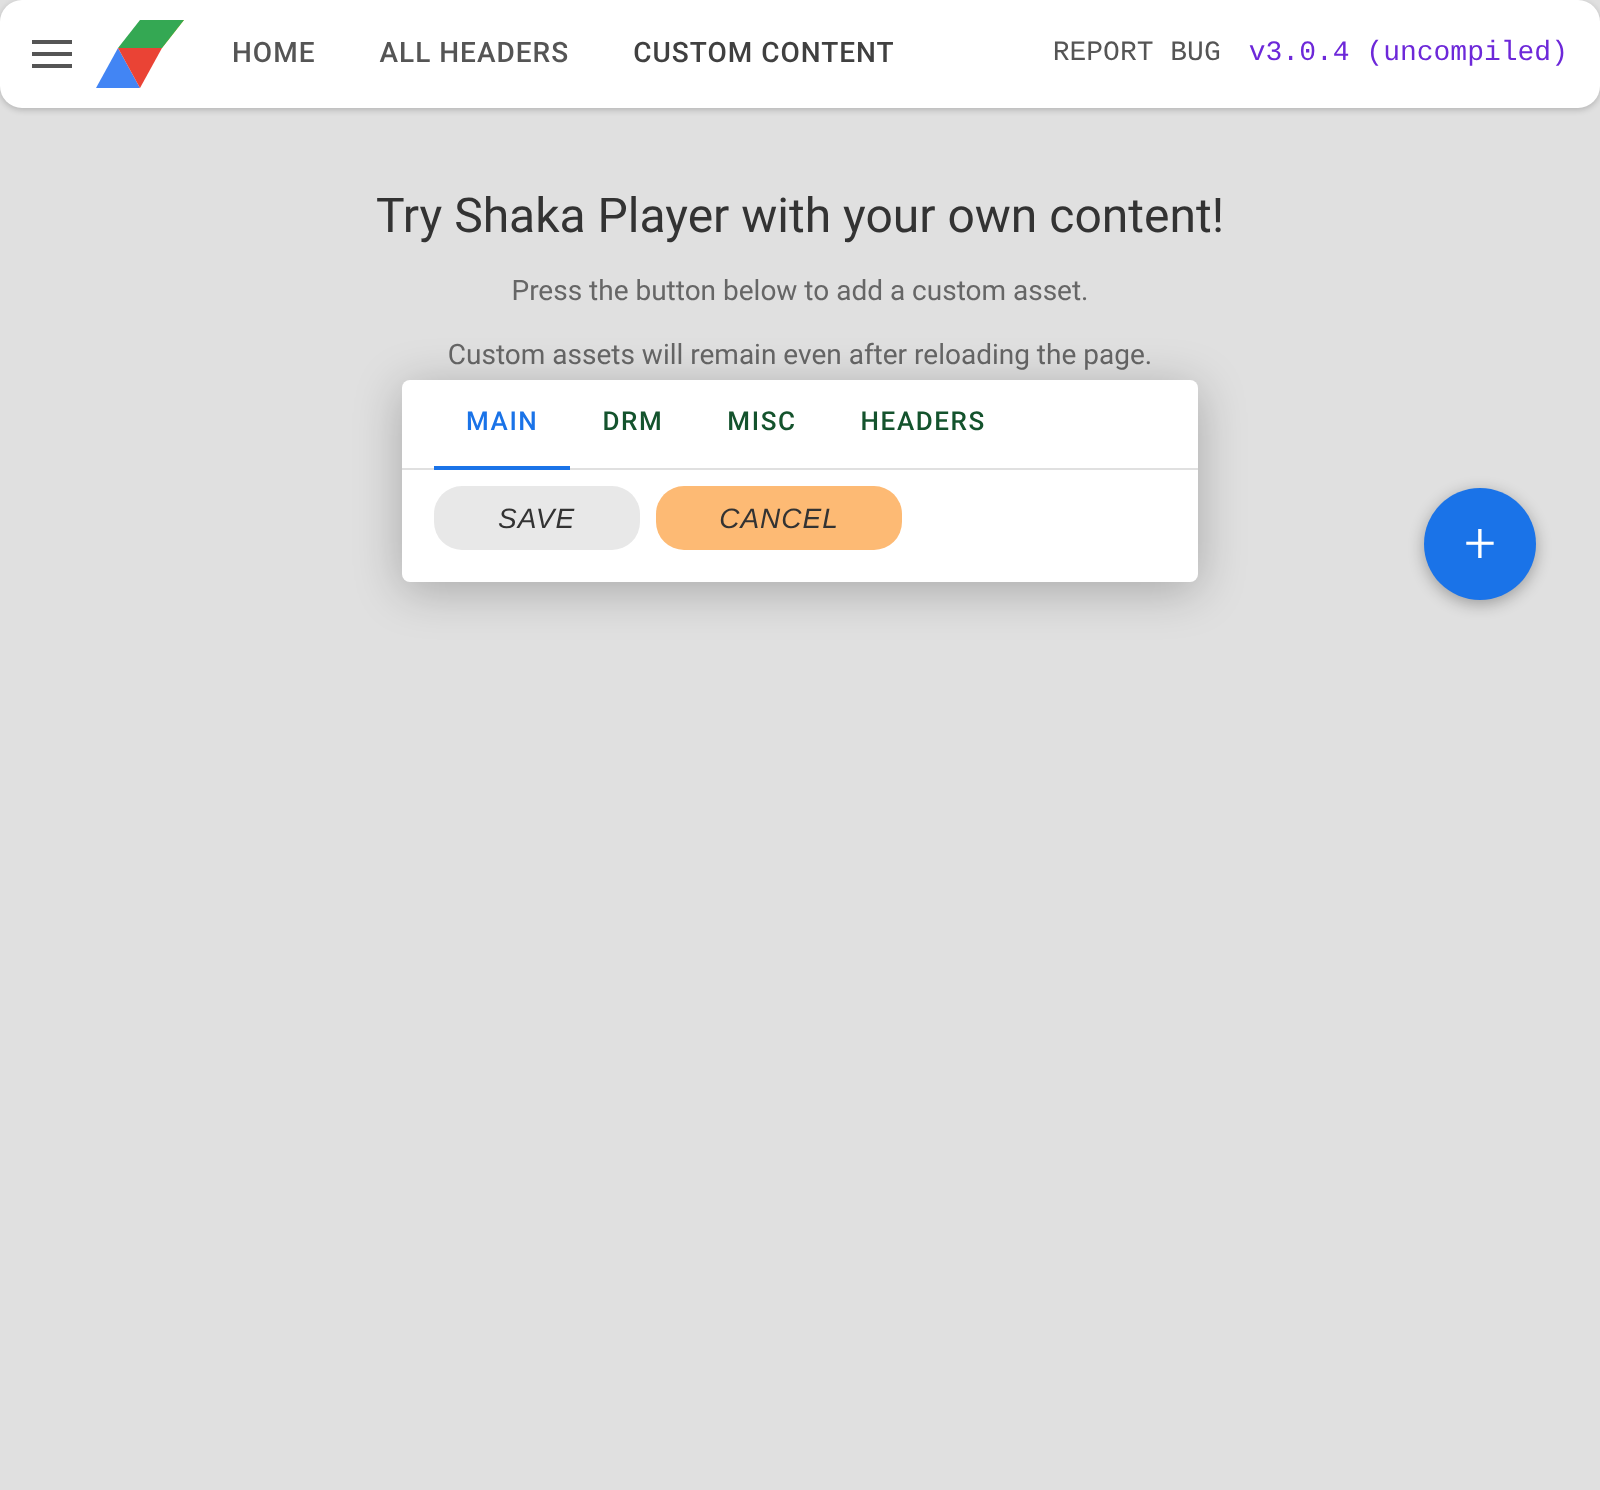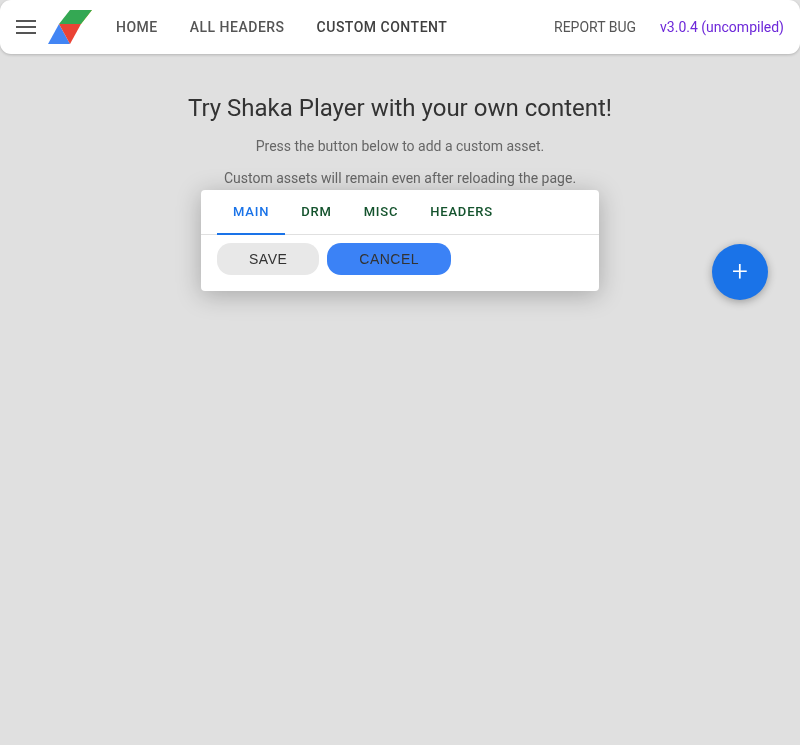--- a/index.html
+++ b/index.html
@@ -54,22 +54,23 @@
       color: #555;
       text-decoration: none;
       cursor: pointer;
       letter-spacing: 0.5px;
     }
     .nav-item.active {
       color: #404040;
     }
     .header-right {
       display: flex;
-      gap: 24px;
-      align-items: center;
+      gap: 14px;
+      align-items: center;
+      font-family: Liberation Mono, monospace;
     }
     .report-bug {
       font-size: 14px;
       color: #555;
       cursor: pointer;
     }
     .version {
       font-size: 14px;
       color: #6d28d9;
     }
@@ -225,27 +226,28 @@
       padding: 8px 16px 16px;
     }
     .btn {
       padding: 8px 32px;
       font-size: 14px;
       font-weight: 500;
       border: none;
       cursor: pointer;
       border-radius: 14px;
       letter-spacing: 0.5px;
+      font-style: italic;
     }
     .btn-save {
       background: #e8e8e8;
       color: #333;
     }
     .btn-cancel {
-      background: #3b82f6;
+      background: #fdba74;
       color: #333;
     }
 
     
     .logo-svg { display: block; }
   </style>
 </head>
 <body>
 
 <header class="header">

